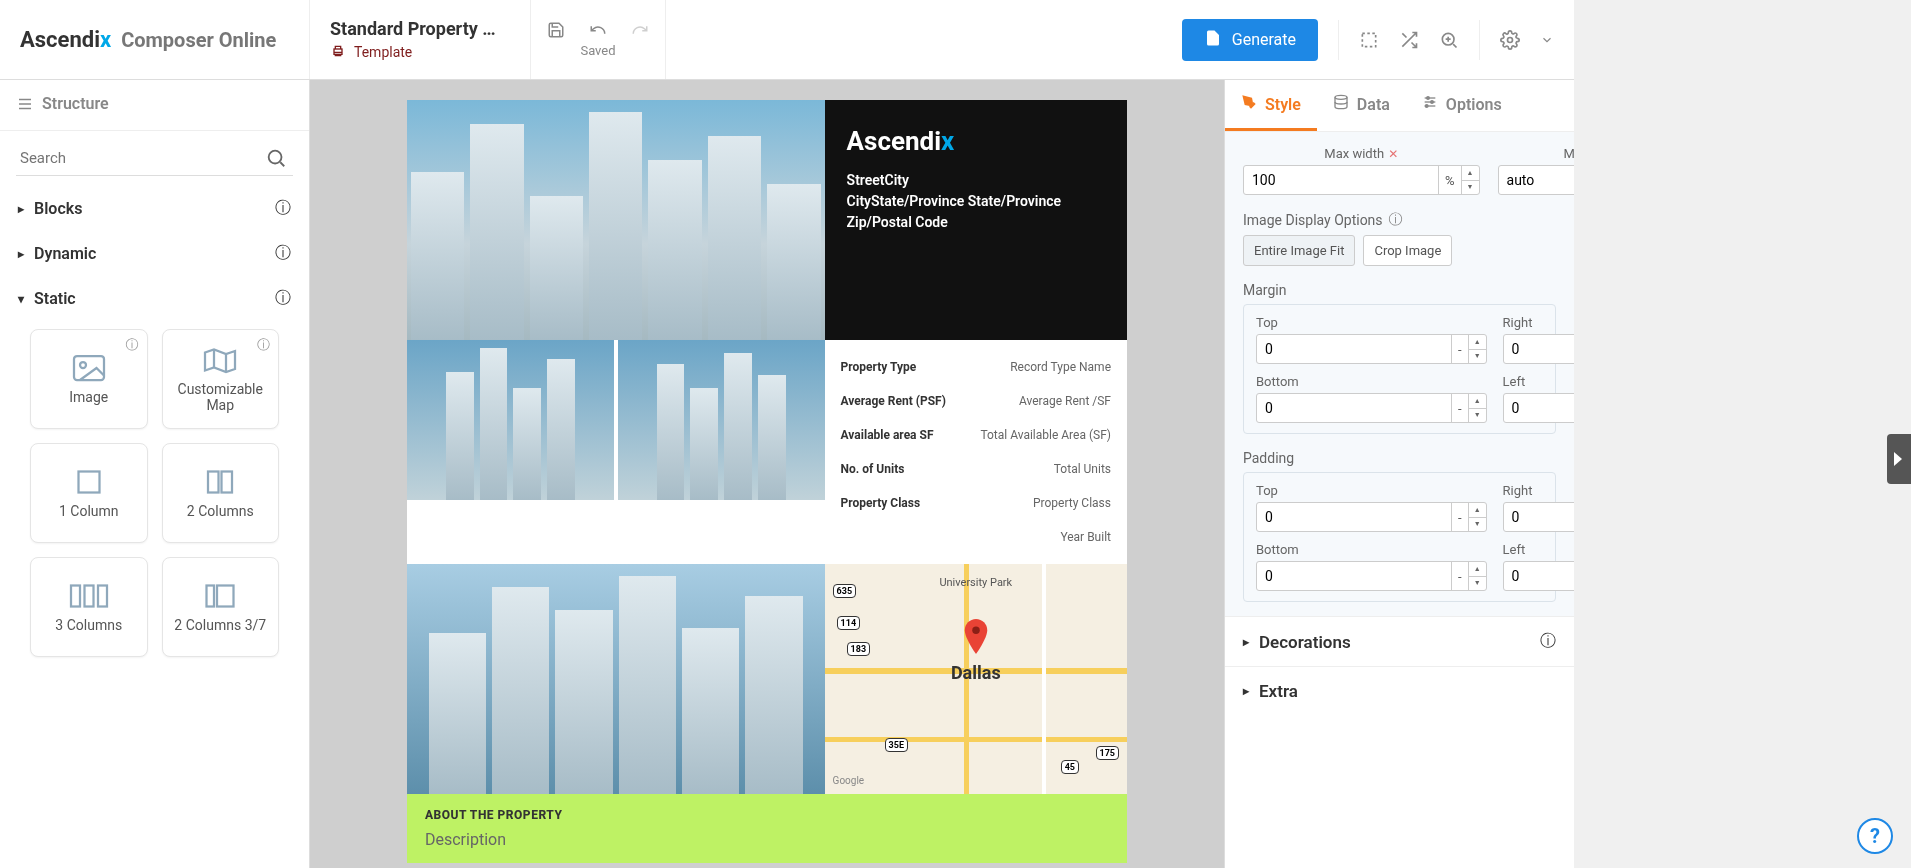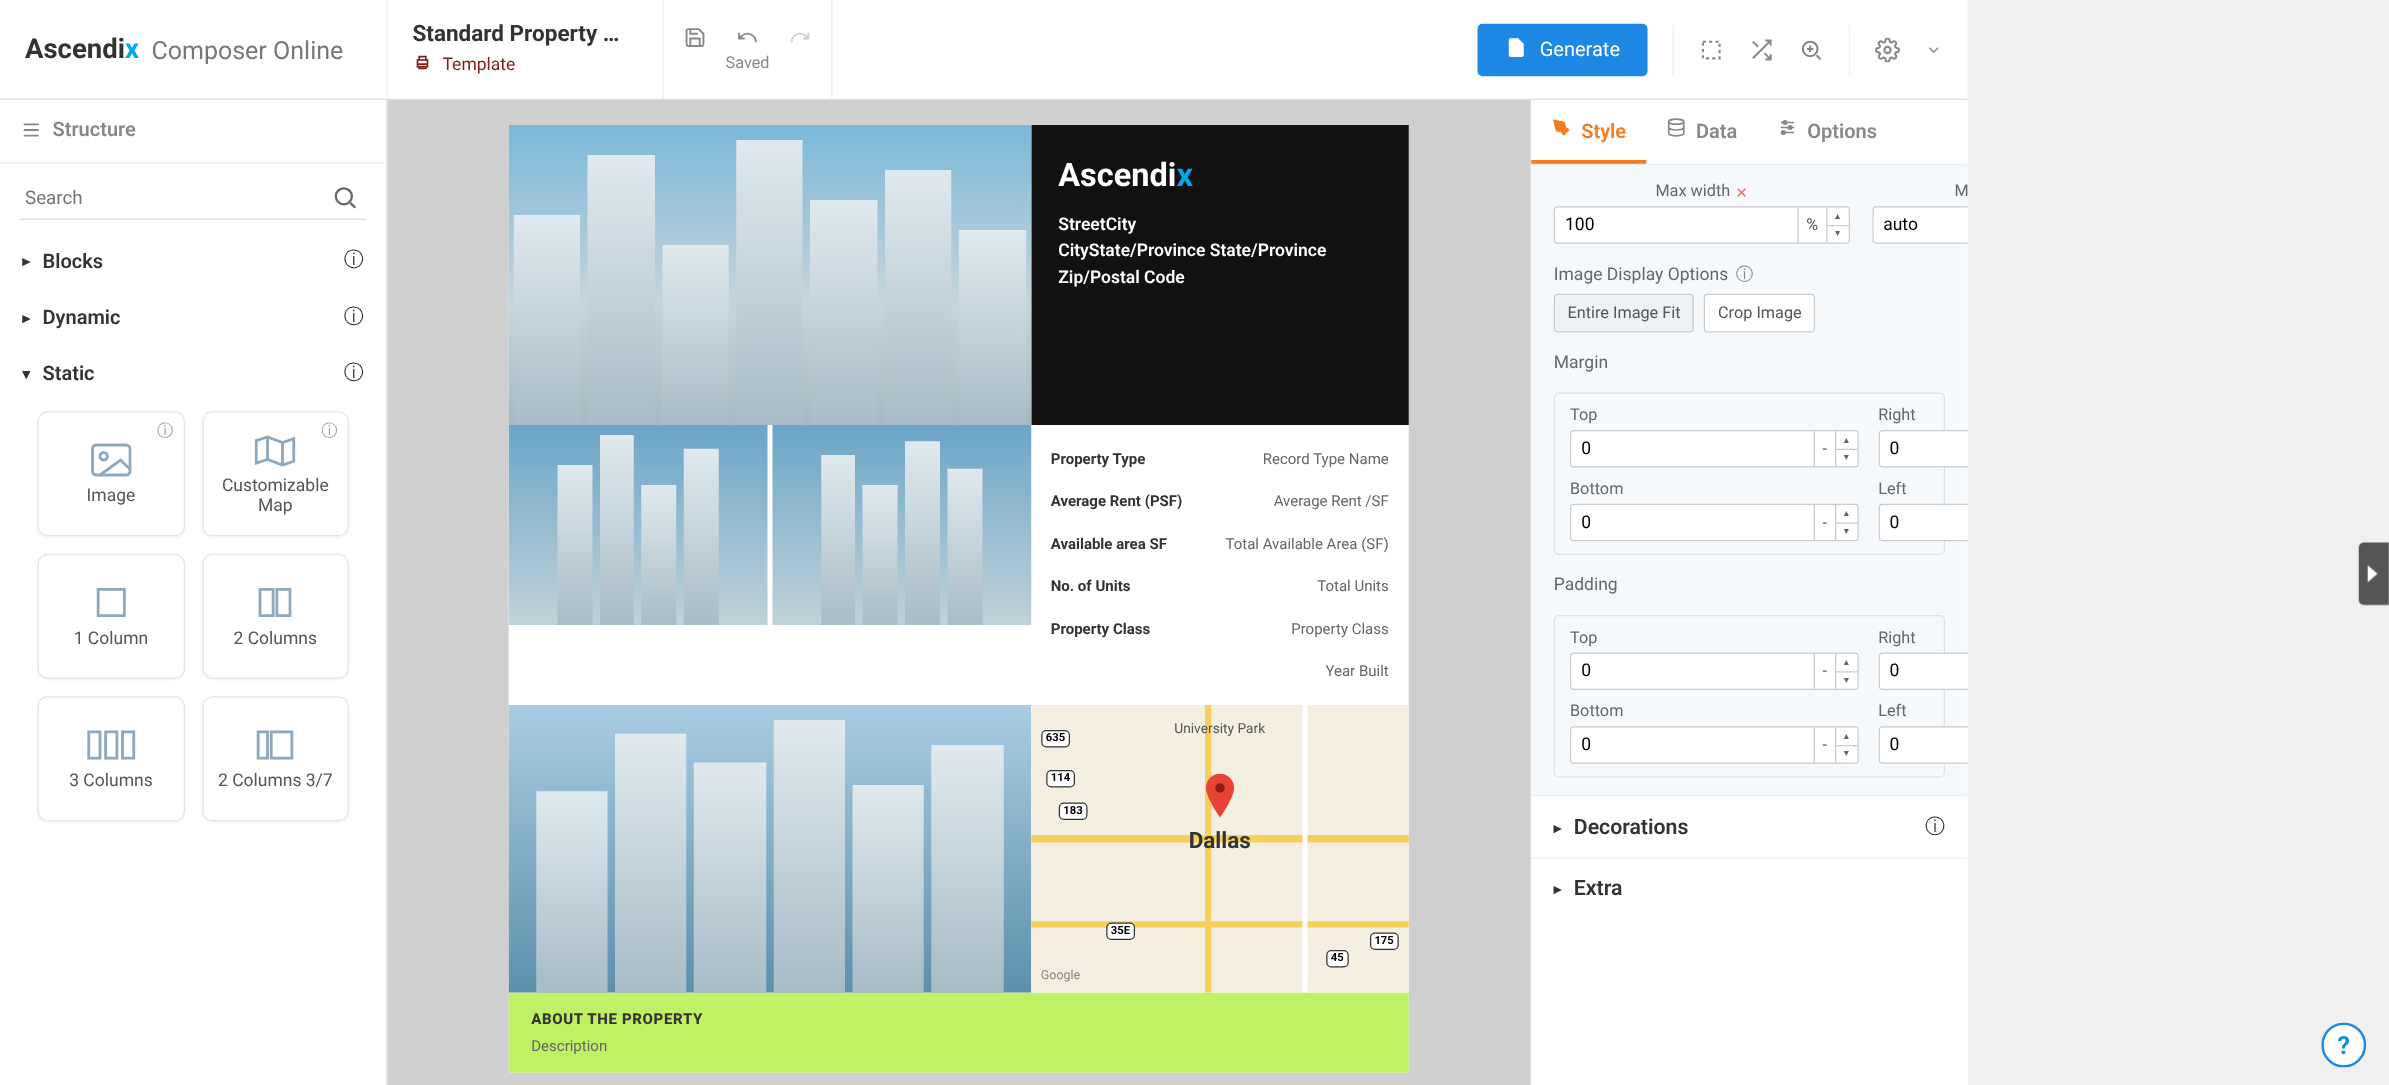--- a/index.html
+++ b/index.html
@@ -4,21 +4,21 @@
 <style>
 * { margin: 0; padding: 0; box-sizing: border-box; font-family: -apple-system, BlinkMacSystemFont, "Segoe UI", Roboto, Arial, sans-serif; }
 body { background: #f0f0f0; overflow: hidden; }
 .app { display: flex; flex-direction: column; height: 868px; width: 1574px; }
 
 
 .topbar { display: flex; align-items: stretch; background: #fff; border-bottom: 1px solid #ddd; height: 80px; }
 .topbar-left { display: flex; align-items: center; padding: 0 20px; border-right: 1px solid #eee; width: 310px; }
 .logo { font-size: 22px; font-weight: 700; color: #333; }
 .logo-x { color: #00a8e8; }
-.app-name { margin-left: 10px; font-size: 20px; color: #777; font-weight: 400; }
+.app-name { margin-left: 10px; font-size: 20px; color: #777; font-weight: 700; }
 .topbar-title { display: flex; flex-direction: column; justify-content: center; padding: 0 20px; border-right: 1px solid #eee; }
 .doc-title { font-size: 18px; font-weight: 700; color: #333; white-space: nowrap; overflow: hidden; text-overflow: ellipsis; max-width: 180px; }
 .doc-sub { display: flex; align-items: center; color: #7f1d1d; font-size: 14px; margin-top: 4px; gap: 8px; }
 .topbar-actions { display: flex; align-items: center; padding: 0 16px; border-right: 1px solid #eee; flex-direction: column; justify-content: center; }
 .action-row { display: flex; gap: 24px; align-items: center; color: #888; }
 .saved-label { font-size: 13px; color: #888; margin-top: 4px; }
 .topbar-spacer { flex: 1; }
 .topbar-right { display: flex; align-items: center; padding: 0 20px; gap: 20px; }
 .generate-btn { background: #1e88e5; color: #fff; border: none; padding: 10px 22px; border-radius: 4px; font-size: 16px; display: flex; align-items: center; gap: 10px; cursor: pointer; }
 .icon-btn { color: #888; cursor: pointer; display: inline-flex; font-size: 18px; }
@@ -75,21 +75,21 @@
 .map-pin { position: absolute; top: 55px; left: 50%; transform: translateX(-50%); }
 .roads { position: absolute; inset: 0; }
 .road { position: absolute; background: #f7cf5c; }
 .road.h1 { top: 45%; left: 0; right: 0; height: 6px; }
 .road.h2 { top: 75%; left: 0; right: 0; height: 5px; }
 .road.v1 { left: 46%; top: 0; bottom: 0; width: 5px; }
 .road.v2 { left: 72%; top: 0; bottom: 0; width: 4px; background:#fff; }
 .shield { position:absolute; background:#fff; border:1px solid #333; border-radius:4px; font-size:9px; padding:1px 3px; font-weight:700; }
 .about-row { background: #bef264; padding: 14px 18px; }
 .about-title { font-size: 12px; font-weight: 800; color: #333; letter-spacing: 0.5px; }
-.about-desc { font-size: 12px; color: #666; margin-top: 8px; }
+.about-desc { font-size: 16px; color: #666; margin-top: 8px; }
 
 
 .right-panel { width: 350px; background: #fff; border-left: 1px solid #ddd; display: flex; flex-direction: column; overflow: auto; position:relative;}
 .right-tabs { display: flex; border-bottom: 1px solid #eee; }
 .right-tab { display: flex; align-items: center; gap: 8px; padding: 14px 16px; font-size: 16px; font-weight: 600; color: #888; cursor: pointer; border-bottom: 3px solid transparent; }
 .right-tab.active { color: #f47b20; border-bottom-color: #f47b20; }
 .panel-body { padding: 14px 18px; background: #f6f9fc; }
 .field-row { display: flex; gap: 18px; }
 .field { flex: 1; display: flex; flex-direction: column; gap: 4px; }
 .field-label { font-size: 13px; color: #666; display: flex; align-items: center; gap: 4px; justify-content: center; }
@@ -97,21 +97,21 @@
 .input-group { display: flex; border: 1px solid #ccc; background: #fff; border-radius: 3px; align-items: center; height: 30px; }
 .input-group input { border: none; flex: 1; padding: 0 8px; font-size: 14px; outline: none; min-width: 0; }
 .input-group .unit { border-left: 1px solid #ccc; padding: 0 6px; font-size: 13px; color: #555; display: flex; align-items: center; height: 100%; }
 .input-group .stepper { border-left: 1px solid #ccc; width: 18px; display: flex; flex-direction: column; height: 100%; }
 .stepper span { flex: 1; display: flex; align-items: center; justify-content: center; font-size: 7px; cursor: pointer; color: #666; }
 .stepper span:first-child { border-bottom: 1px solid #ccc; }
 .section-label { font-size: 14px; color: #666; margin: 16px 0 6px; display: flex; align-items: center; gap: 6px; }
 .toggle-group { display: flex; gap: 8px; }
 .toggle-btn { border: 1px solid #ccc; background: #fff; padding: 7px 10px; border-radius: 3px; font-size: 13px; color: #555; cursor: pointer; }
 .toggle-btn.active { background: #eef2f5; }
-.box-group { border: 1px solid #dbe3ea; border-radius: 4px; padding: 10px 12px; margin-top: 16px; display: grid; grid-template-columns: 1fr 1fr; gap: 10px 16px; }
+.box-group { border: 1px solid #dbe3ea; border-radius: 4px; padding: 10px 12px; margin-top: 6px; display: grid; grid-template-columns: 1fr 1fr; gap: 10px 16px; }
 .mini-field-label { font-size: 13px; color: #666; margin-bottom: 4px; }
 .collapse-row { display: flex; align-items: center; justify-content: space-between; padding: 14px 18px; cursor: pointer; border-top: 1px solid #eee; }
 .collapse-title { font-size: 17px; font-weight: 600; color: #333; display: flex; align-items: center; gap: 10px; }
 .side-handle { position: fixed; right: 0; top: 50%; width: 24px; height: 50px; background: #555; border-radius: 4px 0 0 4px; display: flex; align-items: center; justify-content: center; color: #fff; cursor: pointer; }
 .help-bubble { position: fixed; right: 18px; bottom: 14px; width: 36px; height: 36px; border-radius: 50%; background: #fff; border: 2px solid #1e88e5; color: #1e88e5; display: flex; align-items: center; justify-content: center; font-size: 20px; font-weight: 700; cursor: pointer; }
 </style>
 </head>
 <body>
 
 <div class="app">

